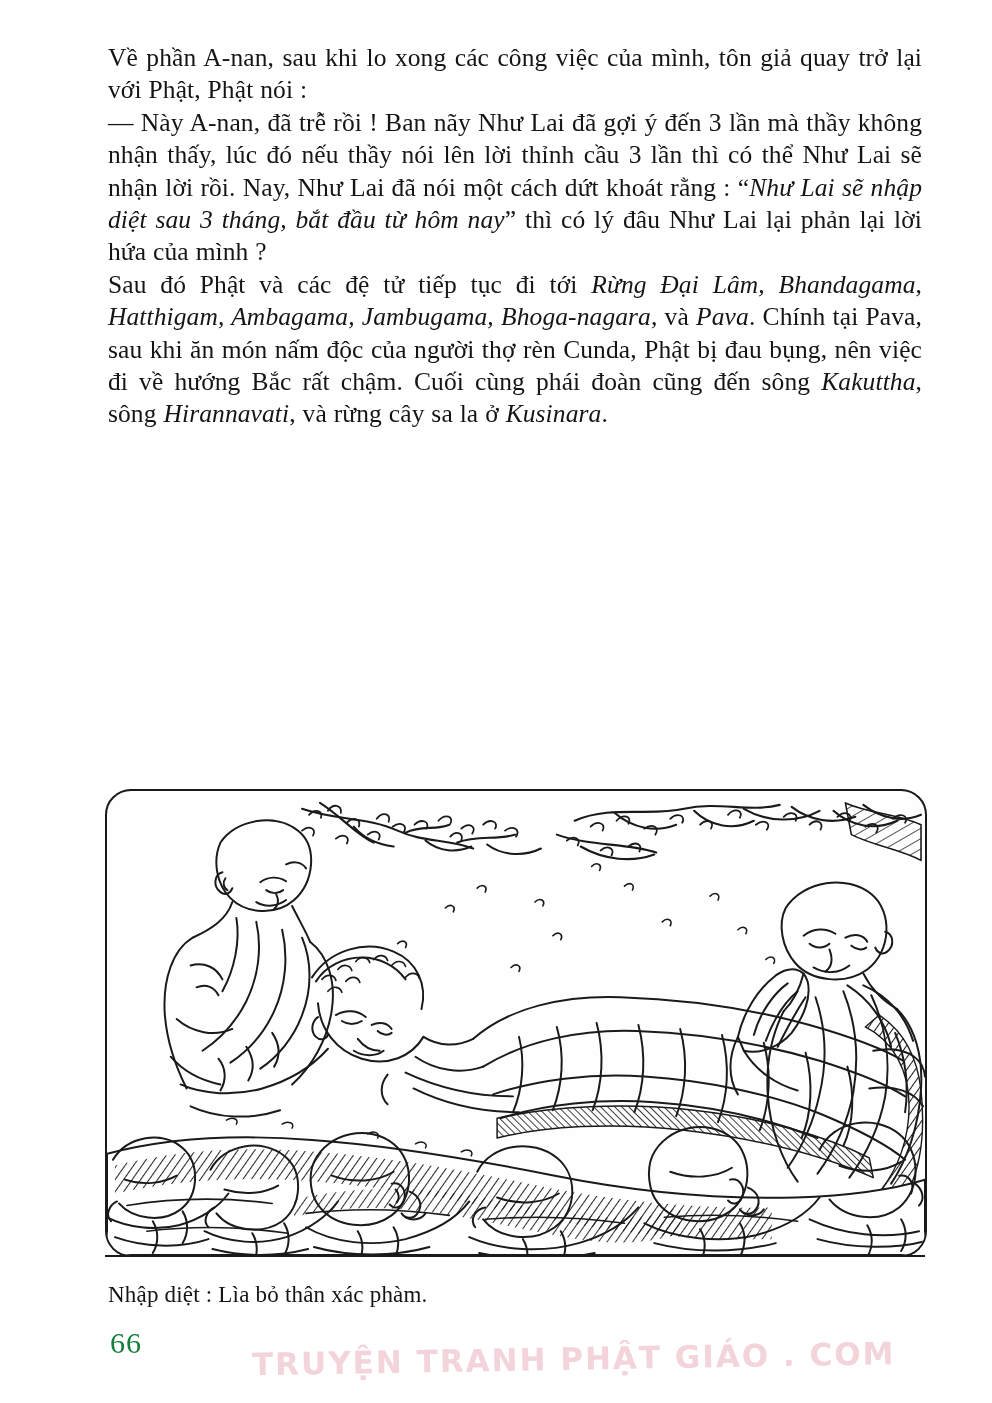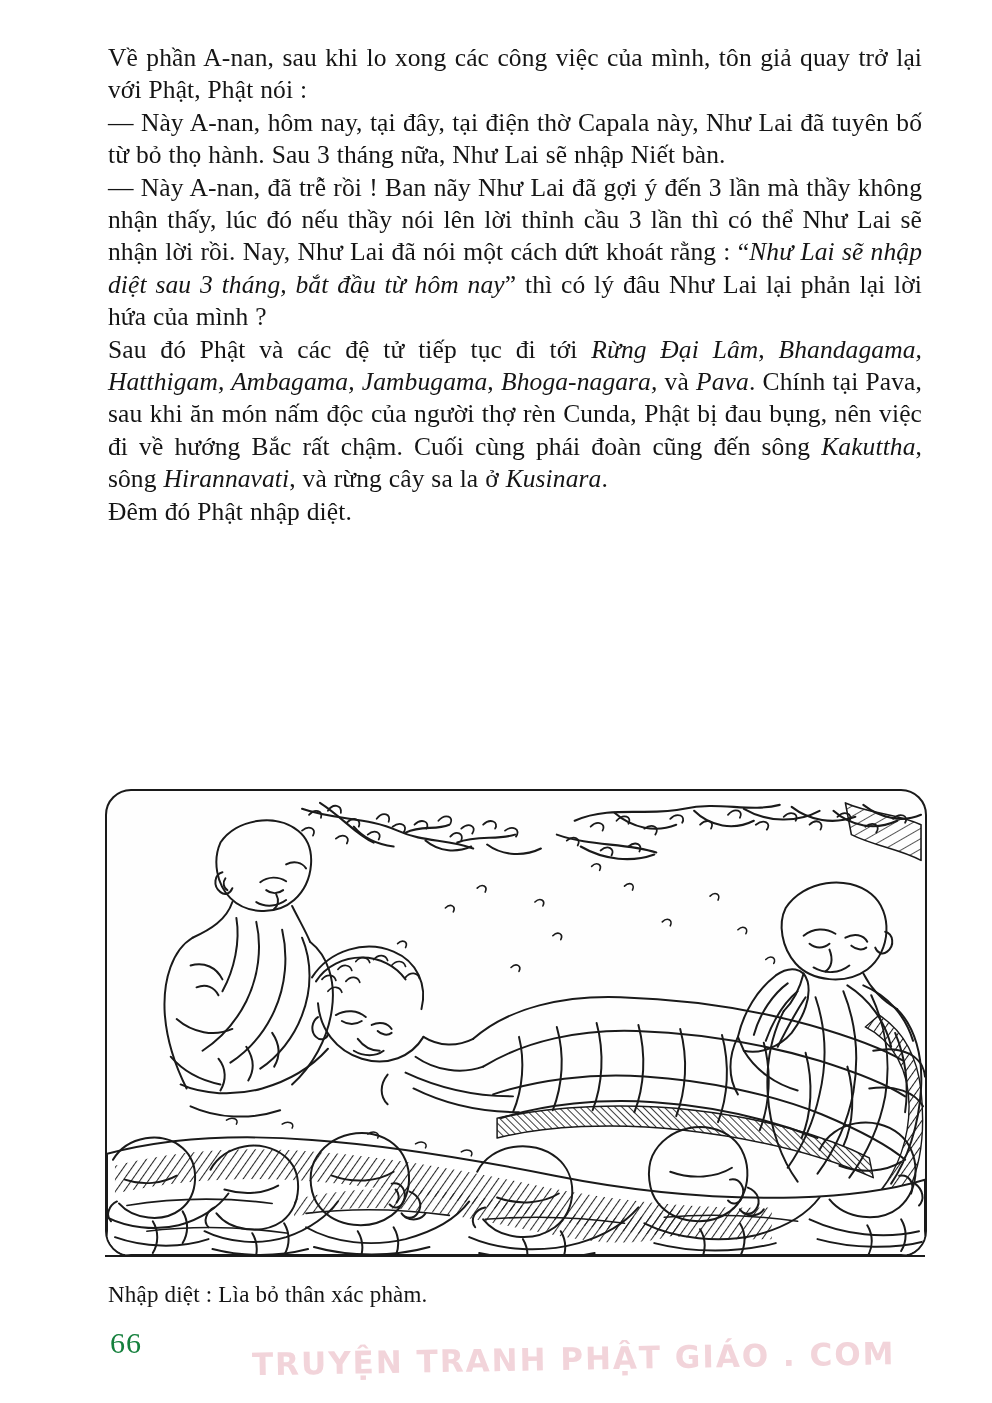--- a/index.html
+++ b/index.html
@@ -96,24 +96,22 @@
     user-select:none;
   }
 </style>
 </head>
 <body>
 
 <div class="page">
 
   <div class="textblock">
     <p class="para"><span>Về phần A-nan, sau khi lo xong các công việc của mình, tôn giả quay trở lại với Phật, Phật nói :</span></p>
-    <p class="para"><span>— Này A-nan, hôm nay, tại đây, tại điện thờ Capala này, Như Lai đã tuyên bố từ bỏ thọ hành. Sau 3 tháng nữa, Như Lai sẽ nhập Niết bàn.</span></p>
     <p class="para"><span>— Này A-nan, đã trễ rồi ! Ban nãy Như Lai đã gợi ý đến 3 lần mà thầy không nhận thấy, lúc đó nếu thầy nói lên lời thỉnh cầu 3 lần thì có thể Như Lai sẽ nhận lời rồi. Nay, Như Lai đã nói một cách dứt khoát rằng : “</span><i>Như Lai sẽ nhập diệt sau 3 tháng, bắt đầu từ hôm nay</i><span>” thì có lý đâu Như Lai lại phản lại lời hứa của mình ?</span></p>
     <p class="para"><span>Sau đó Phật và các đệ tử tiếp tục đi tới </span><i>Rừng Đại Lâm, Bhandagama, Hatthigam, Ambagama, Jambugama, Bhoga-nagara,</i><span> và </span><i>Pava</i><span>. Chính tại Pava, sau khi ăn món nấm độc của người thợ rèn Cunda, Phật bị đau bụng, nên việc đi về hướng Bắc rất chậm. Cuối cùng phái đoàn cũng đến sông </span><i>Kakuttha</i><span>, sông </span><i>Hirannavati</i><span>, và rừng cây sa la ở </span><i>Kusinara</i><span>.</span></p>
-    <p class="para"><span>Đêm đó Phật nhập diệt.</span></p>
   </div>
 
   <div class="figure">
     <div class="frame">
       <svg viewBox="0 0 822 468" preserveAspectRatio="none">
         <defs>
           <pattern id="hatchA" width="7" height="7" patternUnits="userSpaceOnUse" patternTransform="rotate(35)">
             <line x1="0" y1="0" x2="0" y2="7" stroke="#1a1a1a" stroke-width="2.1"></line>
           </pattern>
           <pattern id="hatchB" width="5" height="5" patternUnits="userSpaceOnUse" patternTransform="rotate(-45)">

